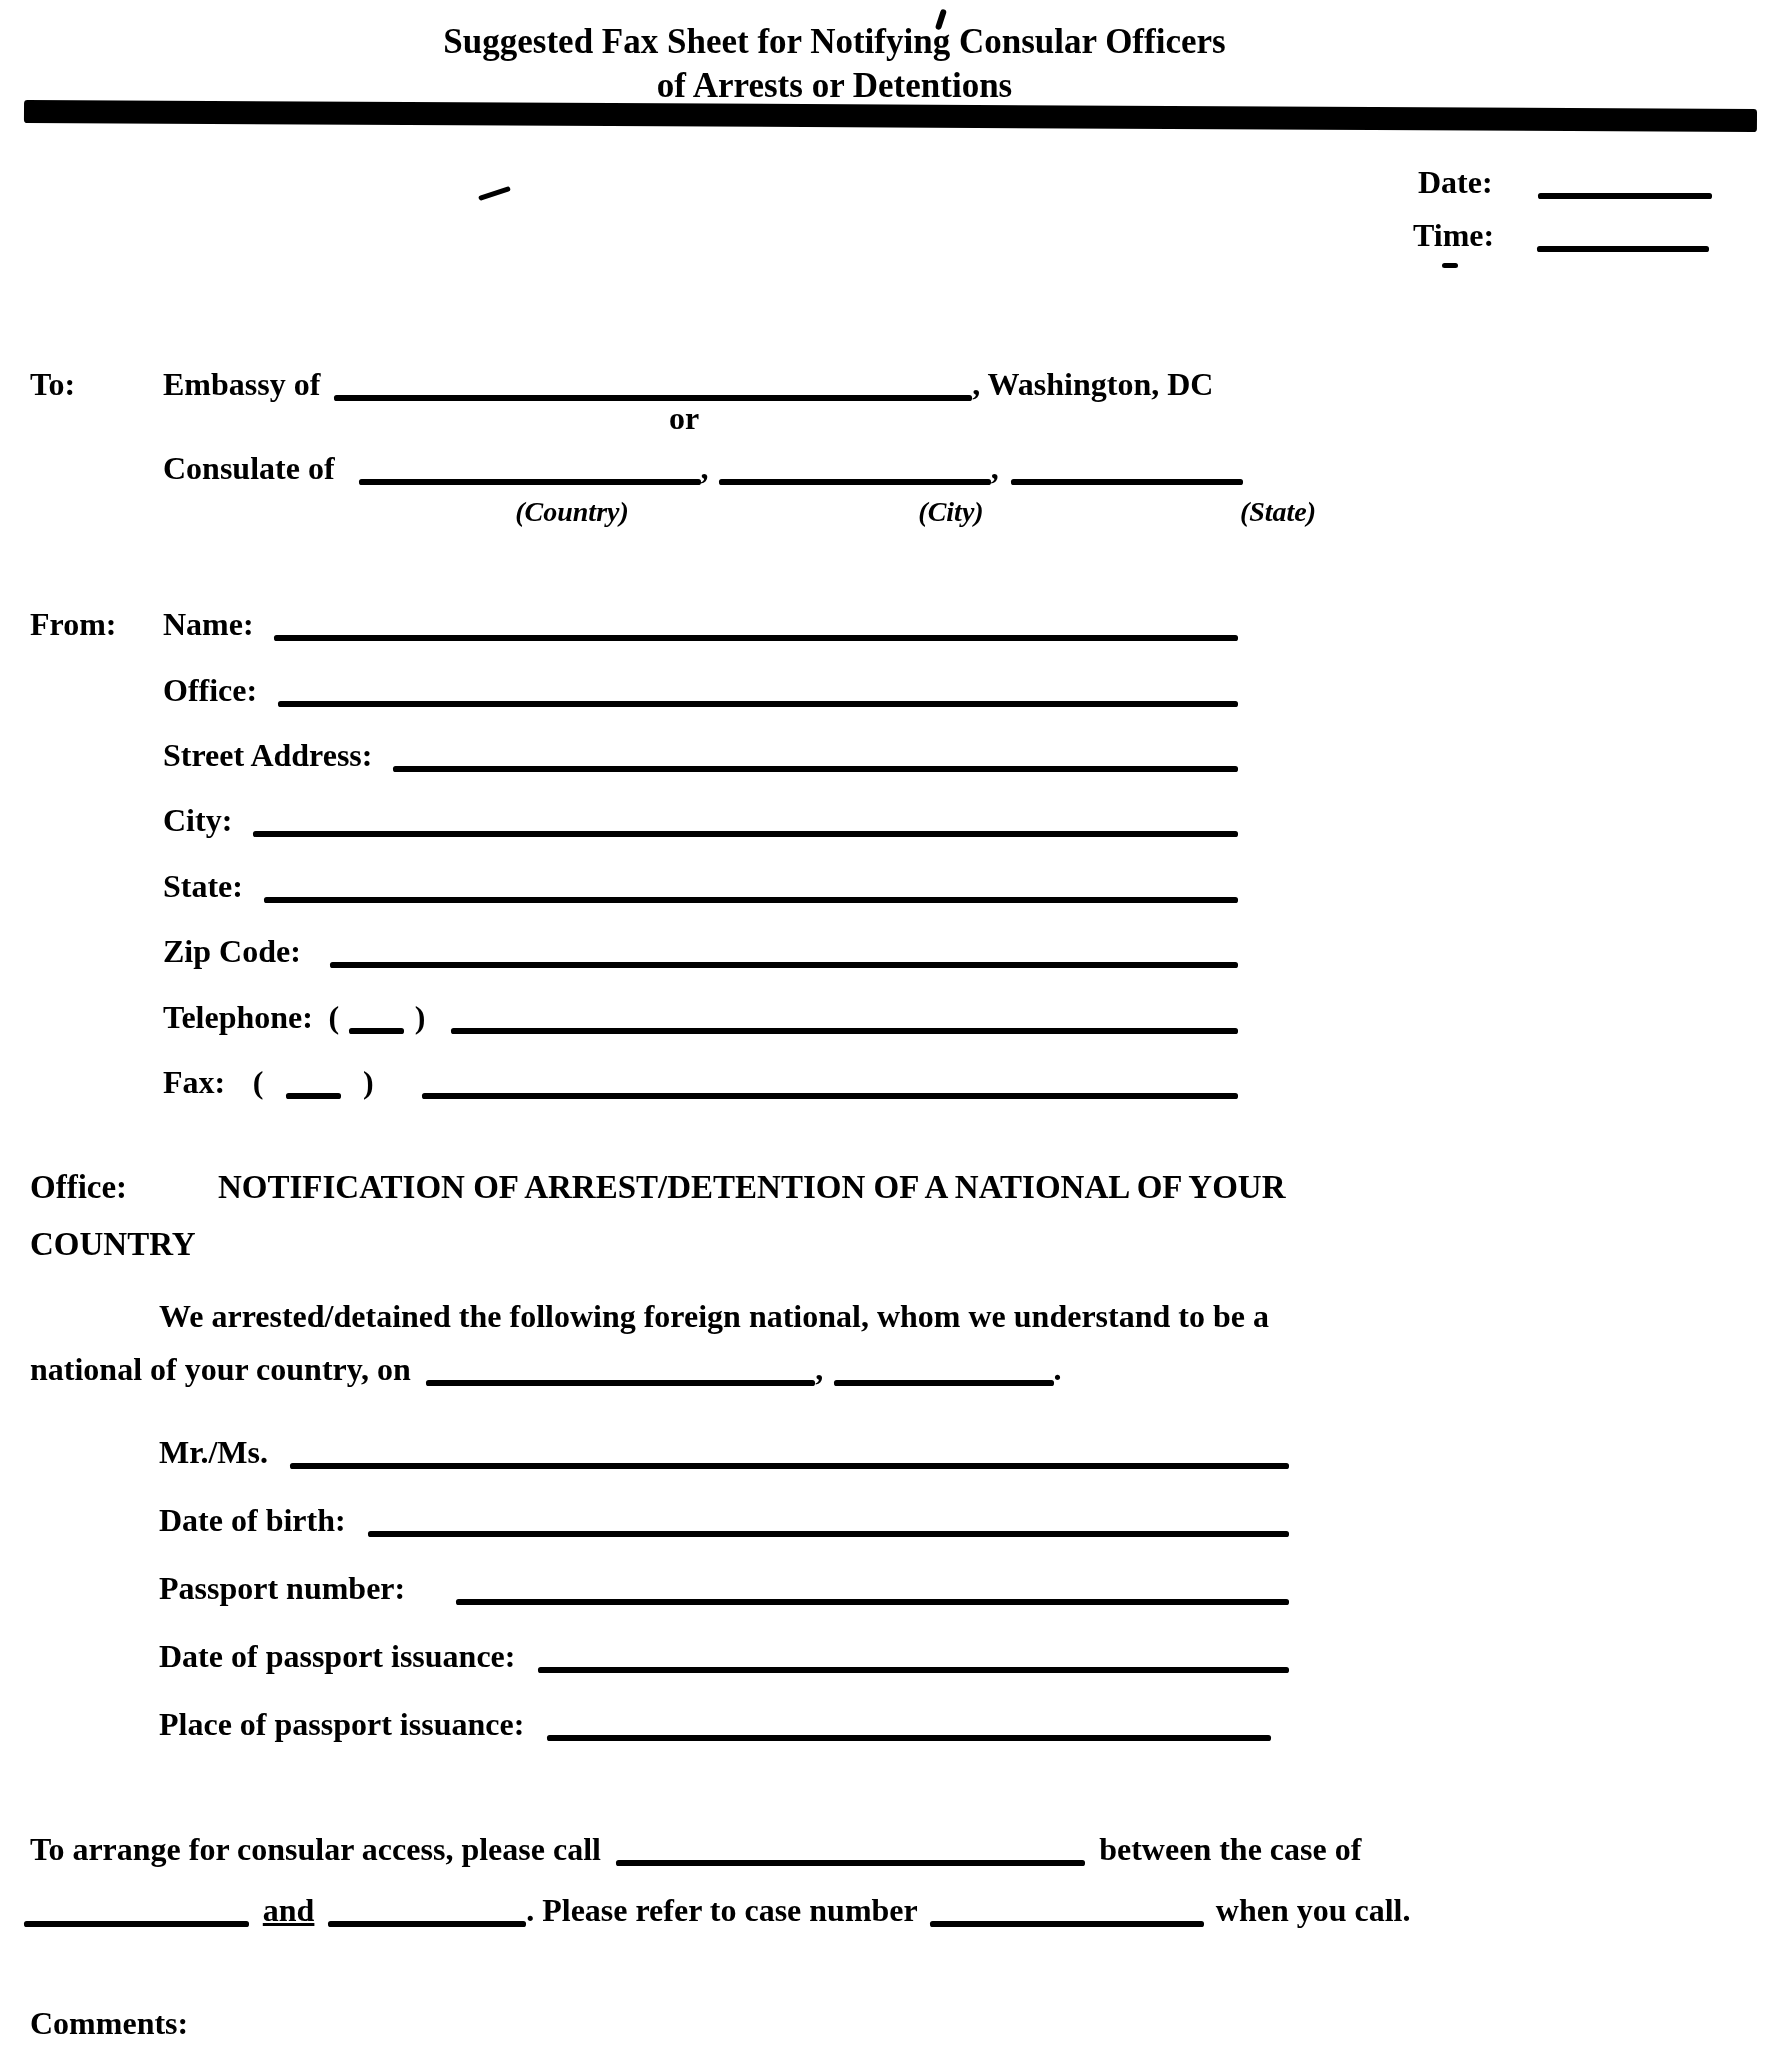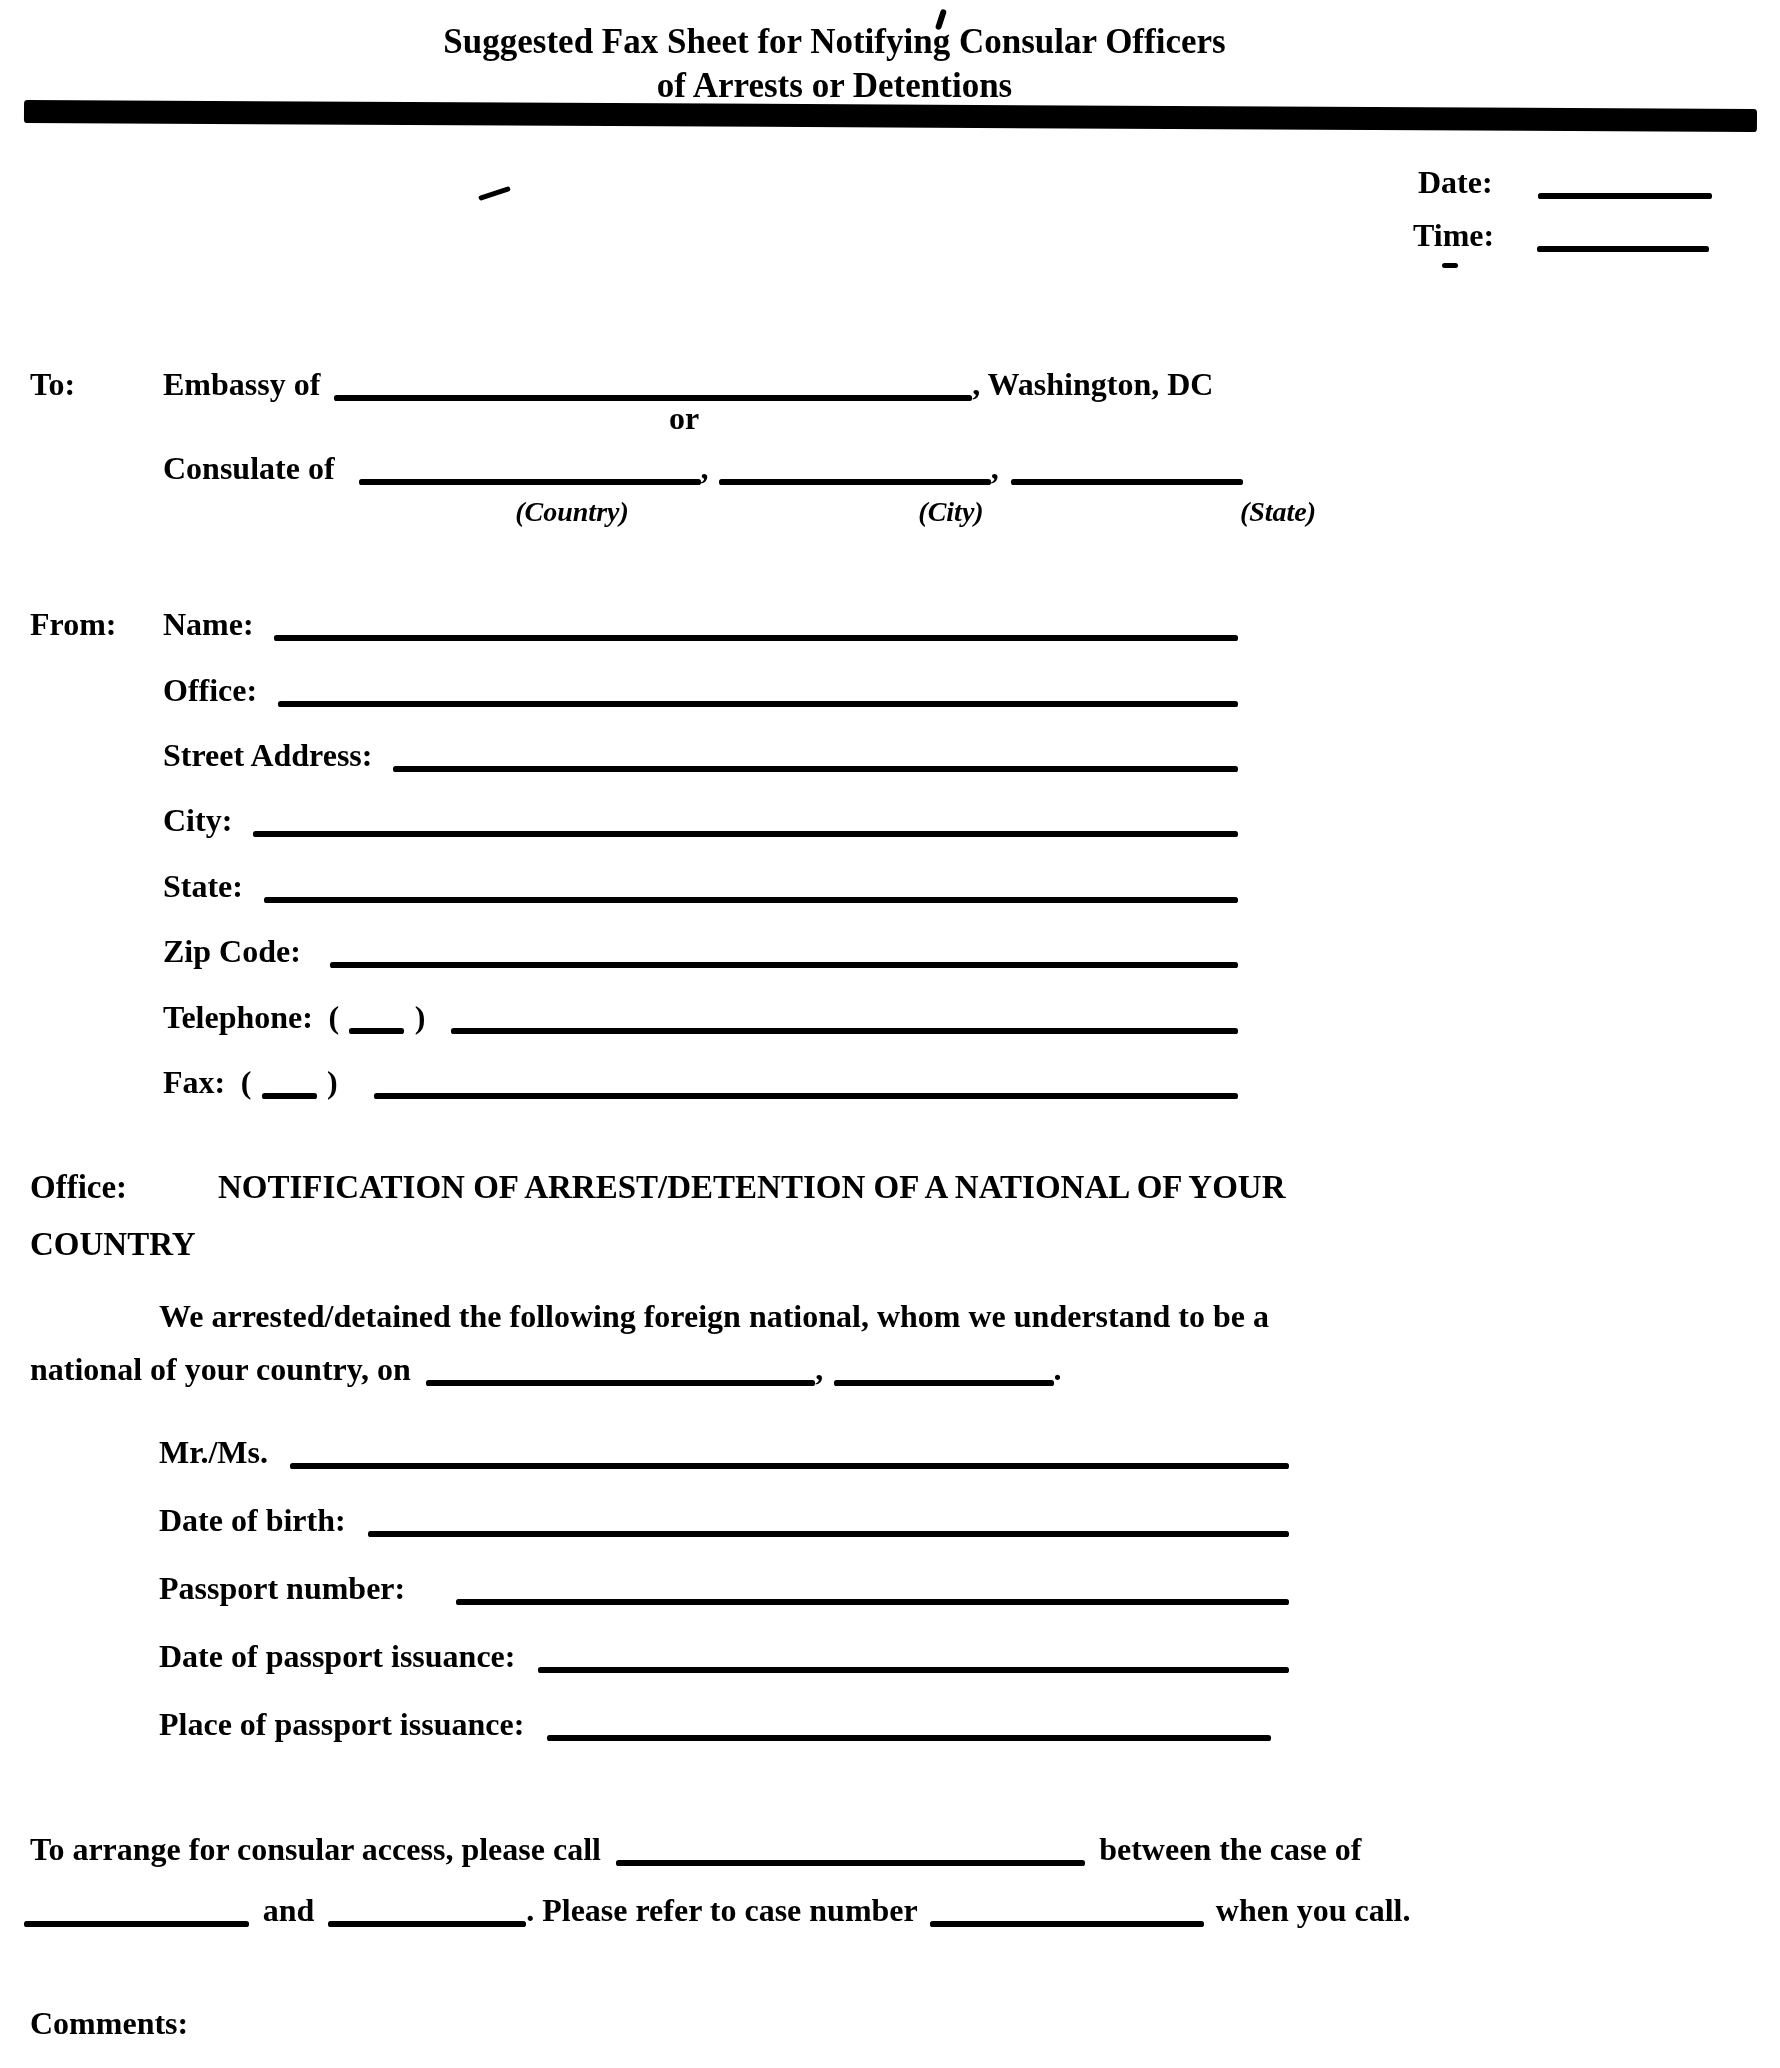--- a/index.html
+++ b/index.html
@@ -98,21 +98,21 @@
     <span class="lbl">Zip Code:</span>
     <span class="line fill" style="margin-left:29px;"></span>
   </div>
   <div class="row" style="left:163px;top:995px;width:1075px;">
     <span class="lbl">Telephone:</span>
     <span class="lbl" style="margin-left:15.5px;">(</span>
     <span class="line" style="width:55px;margin-left:10.3px;"></span>
     <span class="lbl" style="margin-left:10.3px;">)</span>
     <span class="line fill" style="margin-left:26px;"></span>
   </div>
-  <div class="row" style="left:163px;top:1060px;width:1075px;">
+  <div class="row" style="left:163px;top:1060px;width:1075px;gap:12px;">
     <span class="lbl">Fax:</span>
     <span class="lbl" style="margin-left:15.5px;">(</span>
     <span class="line" style="width:55px;margin-left:10.3px;"></span>
     <span class="lbl" style="margin-left:10.3px;">)</span>
     <span class="line fill" style="margin-left:36px;"></span>
   </div>
 
   <div class="abs lbl caps" style="left:30px;top:1165px;">Office:</div>
   <div class="abs lbl caps" style="left:218px;top:1165px;">NOTIFICATION OF ARREST/DETENTION OF A NATIONAL OF YOUR</div>
   <div class="abs lbl caps" style="left:30px;top:1222px;">COUNTRY</div>
@@ -147,21 +147,21 @@
     <span class="line fill" style="margin-left:22.4px;"></span>
   </div>
 
   <div class="row" style="left:30px;top:1827px;">
     <span class="lbl">To arrange for consular access, please call</span>
     <span class="line" style="width:469px;margin-left:15.5px;"></span>
     <span class="lbl" style="margin-left:13.8px;">between the case of</span>
   </div>
   <div class="row" style="left:24px;top:1888px;">
     <span class="line" style="width:225px;"></span>
-    <span class="lbl" style="margin-left:13.8px;">and</span>
+    <span class="lbl" style="margin-left:13.8px;text-decoration:underline;">and</span>
     <span class="line" style="width:198px;margin-left:13.8px;"></span>
     <span class="lbl">. Please refer to case number</span>
     <span class="line" style="width:274px;margin-left:12px;"></span>
     <span class="lbl" style="margin-left:12px;">when you call.</span>
   </div>
 
   <div class="abs lbl" style="left:30px;top:2001px;">Comments:</div>
 
 </div>
 

